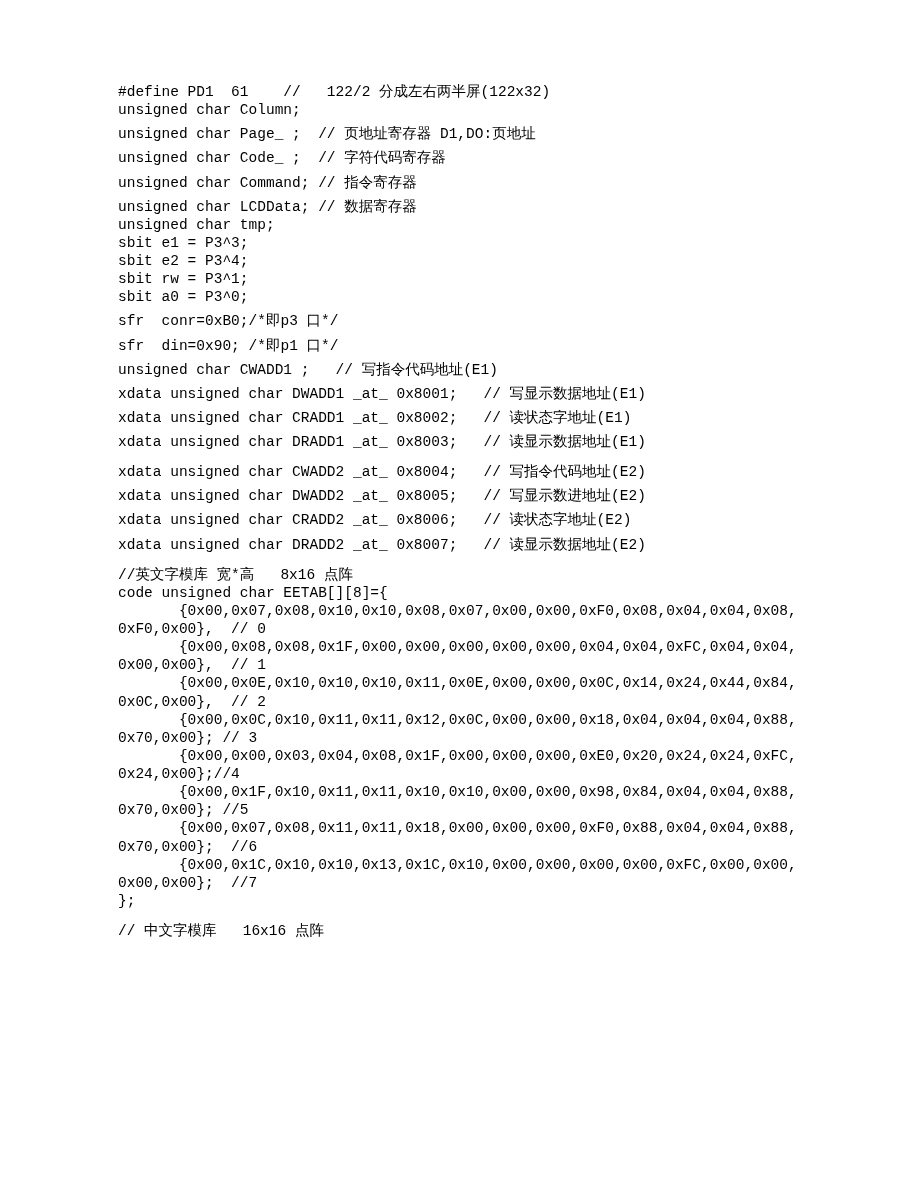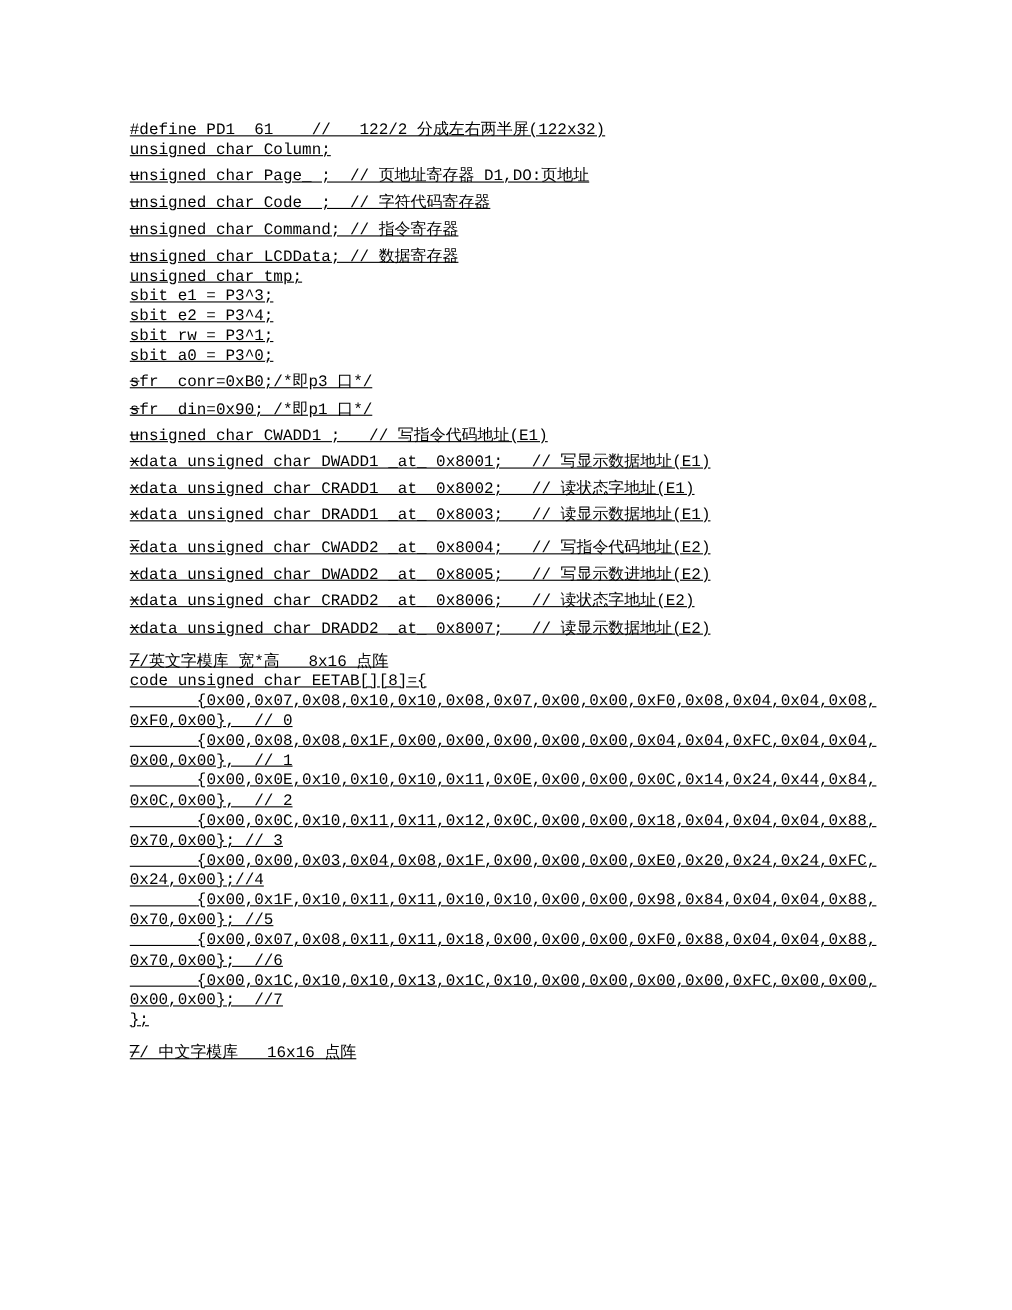--- a/index.html
+++ b/index.html
@@ -6,24 +6,23 @@
     margin: 0;
     padding: 0;
     background: #ffffff;
     width: 920px;
     font-family: "Courier New", monospace;
     font-size: 14.5px;
     line-height: 1.25;
     color: #000;
   }
   .page {
-    padding: 110px 118px 60px 118px;
+    padding: 83px 118px 60px 118px;
     white-space: pre-wrap;
     word-break: break-all;
-    text-decoration: underline;
   }
   .blank {
     height: 6px;
   }
 </style>
 </head>
 <body>
 
 <div class="page" id="container"><div>#define PD1  61    //   122/2 分成左右两半屏(122x32)</div><div>unsigned char Column;</div><div class="blank">&nbsp;</div><div>unsigned char Page_ ;  // 页地址寄存器 D1,DO:页地址</div><div class="blank">&nbsp;</div><div>unsigned char Code_ ;  // 字符代码寄存器</div><div class="blank">&nbsp;</div><div>unsigned char Command; // 指令寄存器</div><div class="blank">&nbsp;</div><div>unsigned char LCDData; // 数据寄存器</div><div>unsigned char tmp;</div><div>sbit e1 = P3^3;</div><div>sbit e2 = P3^4;</div><div>sbit rw = P3^1;</div><div>sbit a0 = P3^0;</div><div class="blank">&nbsp;</div><div>sfr  conr=0xB0;/*即p3 口*/</div><div class="blank">&nbsp;</div><div>sfr  din=0x90; /*即p1 口*/</div><div class="blank">&nbsp;</div><div>unsigned char CWADD1 ;   // 写指令代码地址(E1)</div><div class="blank">&nbsp;</div><div>xdata unsigned char DWADD1 _at_ 0x8001;   // 写显示数据地址(E1)</div><div class="blank">&nbsp;</div><div>xdata unsigned char CRADD1 _at_ 0x8002;   // 读状态字地址(E1)</div><div class="blank">&nbsp;</div><div>xdata unsigned char DRADD1 _at_ 0x8003;   // 读显示数据地址(E1)</div><div class="blank">&nbsp;</div><div class="blank">&nbsp;</div><div>xdata unsigned char CWADD2 _at_ 0x8004;   // 写指令代码地址(E2)</div><div class="blank">&nbsp;</div><div>xdata unsigned char DWADD2 _at_ 0x8005;   // 写显示数进地址(E2)</div><div class="blank">&nbsp;</div><div>xdata unsigned char CRADD2 _at_ 0x8006;   // 读状态字地址(E2)</div><div class="blank">&nbsp;</div><div>xdata unsigned char DRADD2 _at_ 0x8007;   // 读显示数据地址(E2)</div><div class="blank">&nbsp;</div><div class="blank">&nbsp;</div><div>//英文字模库 宽*高   8x16 点阵</div><div>code unsigned char EETAB[][8]={</div><div>       {0x00,0x07,0x08,0x10,0x10,0x08,0x07,0x00,0x00,0xF0,0x08,0x04,0x04,0x08,0xF0,0x00},  // 0</div><div>       {0x00,0x08,0x08,0x1F,0x00,0x00,0x00,0x00,0x00,0x04,0x04,0xFC,0x04,0x04,0x00,0x00},  // 1</div><div>       {0x00,0x0E,0x10,0x10,0x10,0x11,0x0E,0x00,0x00,0x0C,0x14,0x24,0x44,0x84,0x0C,0x00},  // 2</div><div>       {0x00,0x0C,0x10,0x11,0x11,0x12,0x0C,0x00,0x00,0x18,0x04,0x04,0x04,0x88,0x70,0x00}; // 3</div><div>       {0x00,0x00,0x03,0x04,0x08,0x1F,0x00,0x00,0x00,0xE0,0x20,0x24,0x24,0xFC,0x24,0x00};//4</div><div>       {0x00,0x1F,0x10,0x11,0x11,0x10,0x10,0x00,0x00,0x98,0x84,0x04,0x04,0x88,0x70,0x00}; //5</div><div>       {0x00,0x07,0x08,0x11,0x11,0x18,0x00,0x00,0x00,0xF0,0x88,0x04,0x04,0x88,0x70,0x00};  //6</div><div>       {0x00,0x1C,0x10,0x10,0x13,0x1C,0x10,0x00,0x00,0x00,0x00,0xFC,0x00,0x00,0x00,0x00};  //7</div><div>};</div><div class="blank">&nbsp;</div><div class="blank">&nbsp;</div><div>// 中文字模库   16x16 点阵</div></div>
 

